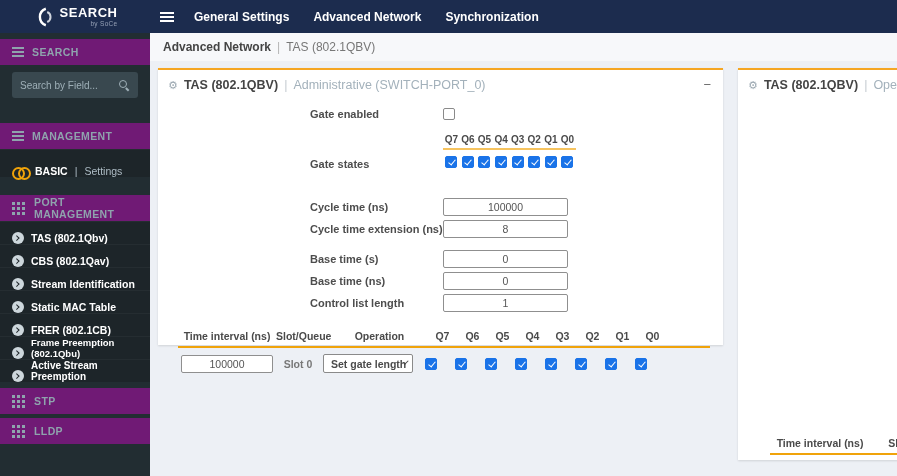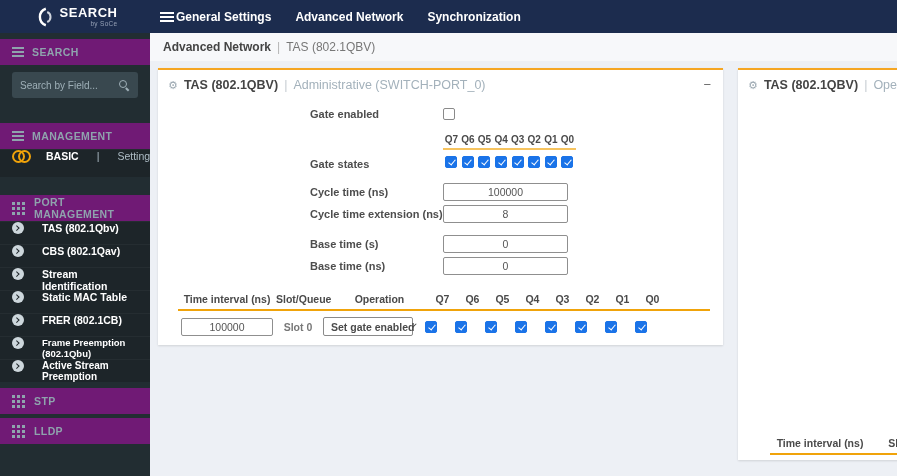--- a/index.html
+++ b/index.html
@@ -5,27 +5,27 @@
   * { margin:0; padding:0; box-sizing:border-box; }
   body { font-family:"Liberation Sans","DejaVu Sans",sans-serif; }
   .stage { position:relative; width:897px; height:476px; overflow:hidden; background:#edf0f5; }
 
   
   .navbar { position:absolute; left:0; top:0; width:897px; height:33px; background:#1c2c4e; display:flex; align-items:center; }
   .logo-box { width:150px; height:33px; display:flex; align-items:center; justify-content:center; gap:5px; }
   .logo-text { color:#fff; font-weight:bold; font-size:13px; letter-spacing:.5px; line-height:1; text-align:left; }
   .logo-sub { display:block; color:#95a0b5; font-size:6.5px; font-weight:normal; text-align:right; margin-top:2px; letter-spacing:.3px; }
   .hamburger { margin-left:10px; width:14px; height:10px; background:repeating-linear-gradient(to bottom,#fff 0 2px,transparent 2px 4px); cursor:pointer; }
-  .nav-menu { display:flex; align-items:center; gap:24px; margin-left:2px; }
+  .nav-menu { display:flex; align-items:center; gap:24px; margin-left:20px; }
   .nav-item { color:#fff; font-size:12px; font-weight:bold; cursor:pointer; }
 
   
   .sidebar { position:absolute; left:0; top:33px; width:150px; height:443px; background:#222d32; display:flex; flex-direction:column; }
   .sb-header { height:26px; display:flex; align-items:center; gap:8px; padding:0 12px; background:#701a75; color:#8fa3ad; font-size:10.5px; font-weight:bold; letter-spacing:.4px; }
-  .sb-item { display:flex; align-items:flex-start; gap:18px; padding:0 12px; background:#1d2529; color:#fff; font-size:10.5px; font-weight:bold; border-top:1px solid rgba(255,255,255,.04); cursor:pointer; }
+  .sb-item { display:flex; align-items:flex-end; gap:7px; padding:0 12px; background:#1d2529; color:#fff; font-size:10.5px; font-weight:bold; border-top:1px solid rgba(255,255,255,.04); cursor:pointer; }
   .spacer { background:#222d32; }
   .icon-sliders { width:12px; height:10px; background:repeating-linear-gradient(to bottom,currentColor 0 2px,transparent 2px 4px); flex:0 0 auto; }
   .icon-grid { width:3px; height:3px; background:currentColor; box-shadow:5px 0 currentColor,10px 0 currentColor,0 5px currentColor,5px 5px currentColor,10px 5px currentColor,0 10px currentColor,5px 10px currentColor,10px 10px currentColor; margin-right:11px; margin-bottom:10px; flex:0 0 auto; }
   .icon-circlechev { width:12px; height:12px; border-radius:50%; background:#cdd7dc; display:inline-flex; align-items:center; justify-content:center; flex:0 0 auto; }
   .icon-circlechev i { display:block; width:3.5px; height:3.5px; border-right:1.6px solid #1d2529; border-top:1.6px solid #1d2529; transform:rotate(45deg); margin-left:-2px; }
   .icon-rings { position:relative; width:16px; height:10px; flex:0 0 auto; }
   .icon-rings::before,.icon-rings::after { content:""; position:absolute; top:0; width:9px; height:9px; border:2px solid #f0a30a; border-radius:50%; }
   .icon-rings::before { left:0; } .icon-rings::after { left:6px; }
   .search-wrap { padding:7px 12px; background:#222d32; }
   .search-box { display:flex; align-items:center; height:26px; background:#39484f; border-radius:3px; padding:0 8px; }
@@ -230,35 +230,39 @@
             <span class="slot"><span class="cb checked"></span></span>
             <span class="slot"><span class="cb checked"></span></span>
             <span class="slot"><span class="cb checked"></span></span>
             <span class="slot"><span class="cb checked"></span></span>
             <span class="slot"><span class="cb checked"></span></span>
             <span class="slot"><span class="cb checked"></span></span>
           </span>
         </span>
       </div>
 
-      <div class="form-row" style="margin-top:11px">
+      <div class="form-row" style="margin-top:26px">
         <span class="f-label">Cycle time (ns)</span>
         <input class="tin tin-wide" value="100000" style="">
       </div>
       <div class="form-row" style="margin-top:4px">
         <span class="f-label">Cycle time extension (ns)</span>
         <input class="tin tin-wide" value="8" style="">
       </div>
       <div class="form-row" style="margin-top:12px">
         <span class="f-label">Base time (s)</span>
         <input class="tin tin-wide" value="0" style="">
       </div>
       <div class="form-row" style="margin-top:4px">
         <span class="f-label">Base time (ns)</span>
         <input class="tin tin-wide" value="0" style="">
+      </div>
+      <div class="form-row" style="margin-top:4px">
+        <span class="f-label">Control list length</span>
+        <input class="tin tin-wide" value="1" style="">
       </div>
 
       <div class="gtable">
         <div class="trow">
           <span class="tcell th c-time">Time interval (ns)</span>
           <span class="tcell th c-slot">Slot/Queue</span>
           <span class="tcell th c-op">Operation</span>
           <span class="tcell th c-q">Q7</span>
           <span class="tcell th c-q">Q6</span>
           <span class="tcell th c-q">Q5</span>
@@ -270,21 +274,21 @@
           <span class="c-fill"></span>
         </div>
         <div class="table-underline"></div>
         <div class="trow data">
           <span class="tcell c-time">
               <input class="tin" style="width: 92px;" value="100000">
             </span>
           <span class="tcell c-slot slot-text">Slot 0</span>
           <span class="tcell c-op">
             <span class="select">
-              <span>Set gate enabled</span>
+              <span>Set gate length</span>
               <span class="chev"></span>
             </span>
           </span>
           <span class="tcell c-q">
               <span class="cb checked"></span>
             </span>
           <span class="tcell c-q">
               <span class="cb checked"></span>
             </span>
           <span class="tcell c-q">

